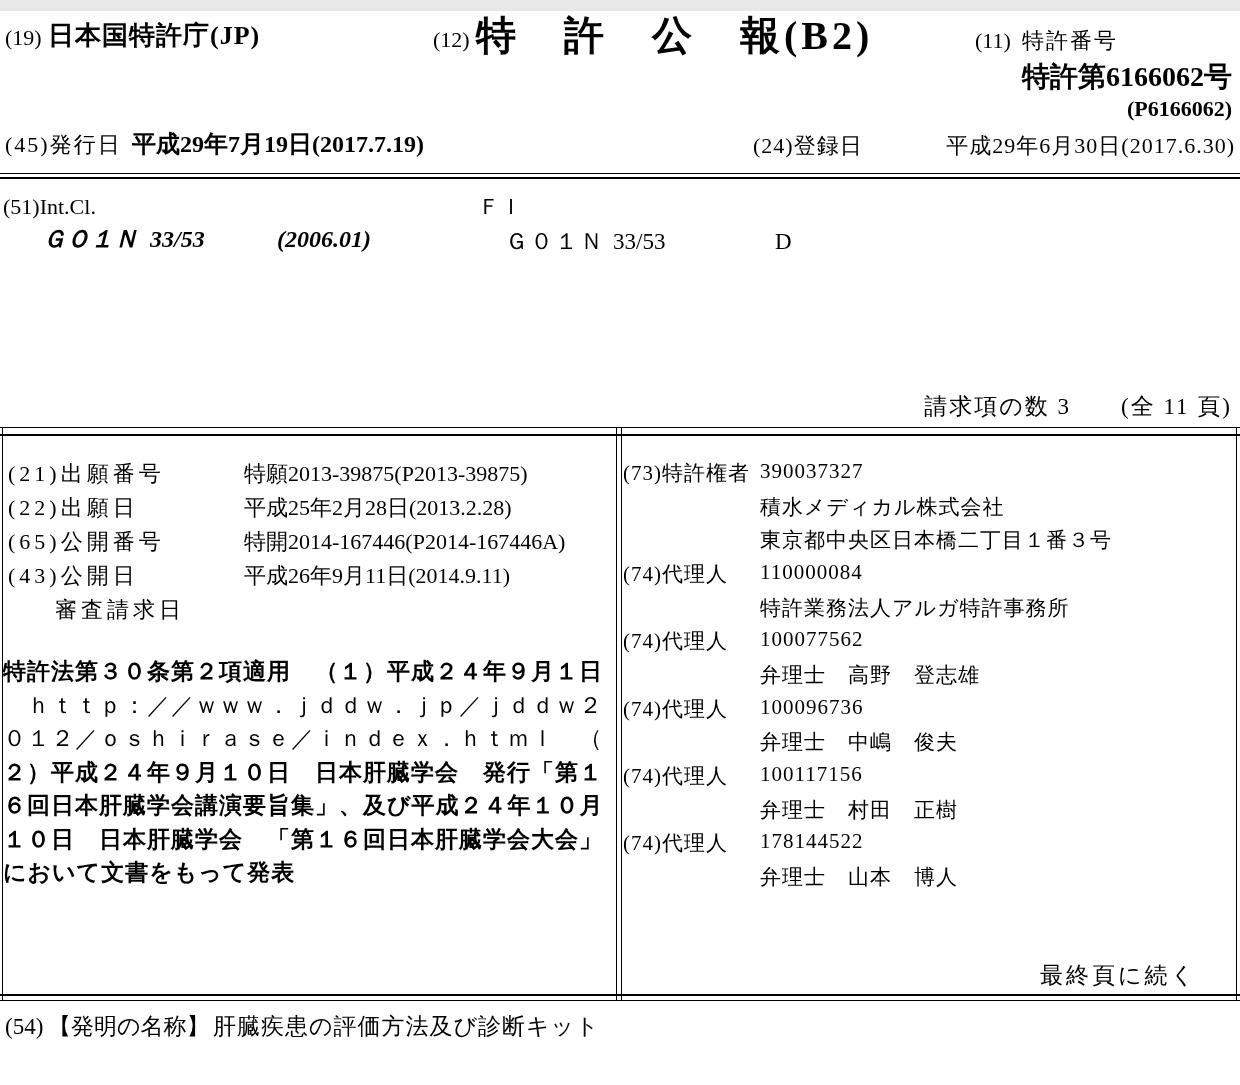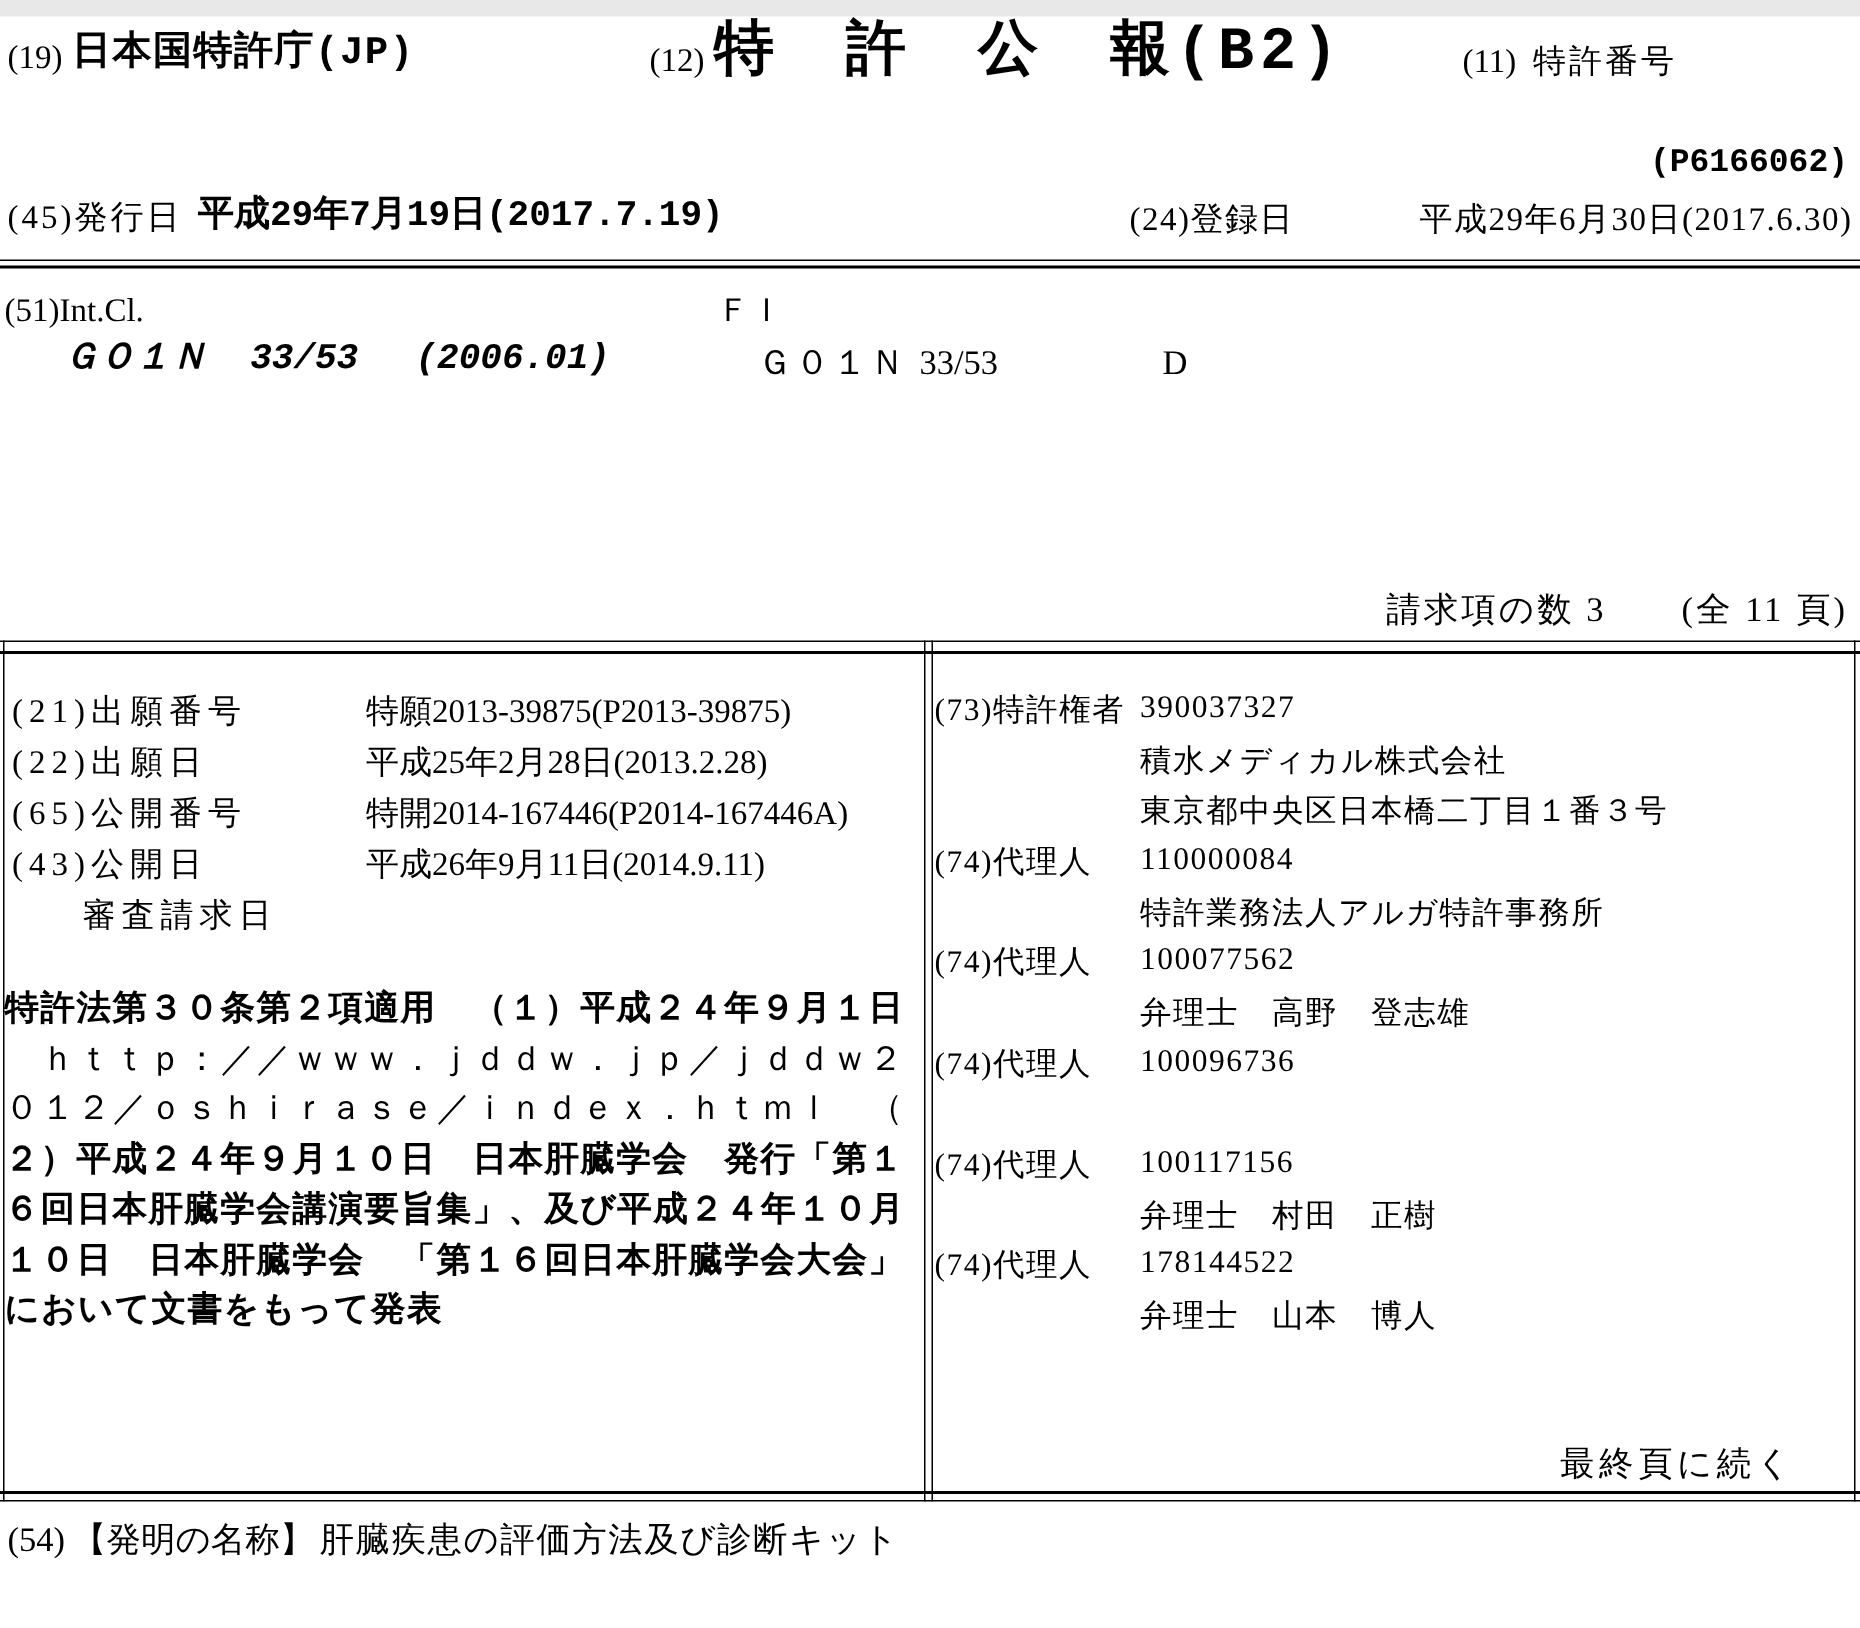--- a/index.html
+++ b/index.html
@@ -2,21 +2,21 @@
 <html><head>
 <meta charset="utf-8">
 <style>
   html,body { margin:0; padding:0; background:#e8e8e8; }
   .page {
     position:relative; width:1240px; height:1085px; margin:11px auto;
     background:#ffffff; color:#000000; overflow:hidden;
     font-family:"Liberation Serif","DejaVu Serif",serif;
   }
   .abs { position:absolute; white-space:pre; line-height:1.15; }
-  .gothic { font-family:Liberation Mono, monospace; }
+  .gothic { font-family:Liberation Serif, serif; }
   .serif  { font-family:"Liberation Serif","DejaVu Serif",serif; }
   .b { font-weight:bold; }
   .bi { font-weight:bold; font-style:italic; }
   .rule { position:absolute; background:#000; }
   .row  { position:absolute; left:0; width:616px; height:30px; }
   .rrow { position:absolute; left:0; width:1240px; height:30px; }
   .row .lbl  { position:absolute; left:8px;  top:0; font-size:22px; letter-spacing:4px; white-space:pre; }
   .row .val  { position:absolute; left:244px; top:0; font-size:22px; white-space:pre; }
   .rrow .lbl { position:absolute; left:623px; top:0; font-size:21px; letter-spacing:1px; white-space:pre; }
   .rrow .val { position:absolute; left:760px; top:0; font-size:21px; letter-spacing:1px; white-space:pre; }
@@ -29,20 +29,21 @@
 
   <span class="abs serif" style="left:5px; top:14px; font-size:22px;">(19)</span>
   <span class="abs gothic b" style="left:48px; top:10px; font-size:26px; letter-spacing:1px;">日本国特許庁(JP)</span>
 
   <span class="abs serif" style="left:433px; top:16px; font-size:22px;">(12)</span>
   <span class="abs gothic b" style="left:476px; top:2px; font-size:40px; letter-spacing:4px;">特　許　公　報(B2)</span>
 
   <span class="abs serif" style="left:975px; top:17px; font-size:22px;">(11)</span>
   <span class="abs serif" style="left:1022px; top:17px; font-size:22px; letter-spacing:2px;">特許番号</span>
 
+  <span class="abs gothic b" style="right:8px; top:50px; font-size:28px; text-align:right;">特許第6166062号</span>
   <span class="abs gothic b" style="right:8px; top:85px; font-size:22px; text-align:right;">(P6166062)</span>
 
   <span class="abs serif" style="left:5px; top:121px; font-size:22px; letter-spacing:2px;">(45)発行日</span>
   <span class="abs gothic b" style="left:132px; top:120px; font-size:24px;">平成29年7月19日(2017.7.19)</span>
 
   <span class="abs serif" style="left:753px; top:122px; font-size:22px; letter-spacing:1px;">(24)登録日</span>
   <span class="abs serif" style="right:5px; top:122px; font-size:22px; text-align:right; letter-spacing:1px;">平成29年6月30日(2017.6.30)</span>
 
   <div class="rule" style="left:0; top:162px; width:1240px; height:1px;"></div>
   <div class="rule" style="left:0; top:166px; width:1240px; height:2px;"></div>
@@ -116,20 +117,23 @@
     <span class="lbl">(74)代理人</span>
     <span class="val">100077562</span>
   </div>
   <div class="rrow" style="top:650px;">
     <span class="val">弁理士　高野　登志雄</span>
   </div>
   <div class="rrow" style="top:684px;">
     <span class="lbl">(74)代理人</span>
     <span class="val">100096736</span>
   </div>
+  <div class="rrow" style="top:717px;">
+    <span class="val">弁理士　中嶋　俊夫</span>
+  </div>
   <div class="rrow" style="top:751px;">
     <span class="lbl">(74)代理人</span>
     <span class="val">100117156</span>
   </div>
   <div class="rrow" style="top:785px;">
     <span class="val">弁理士　村田　正樹</span>
   </div>
   <div class="rrow" style="top:818px;">
     <span class="lbl">(74)代理人</span>
     <span class="val">178144522</span>

